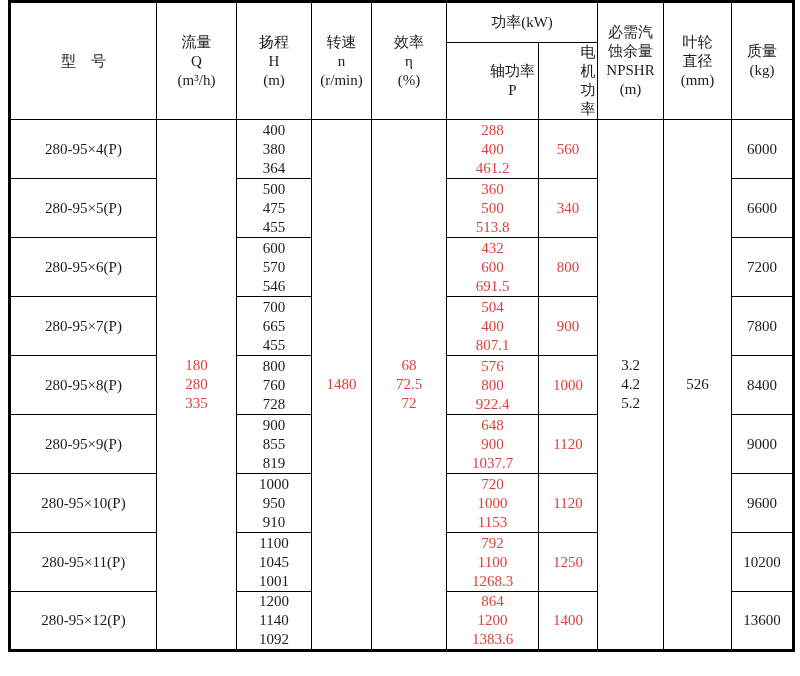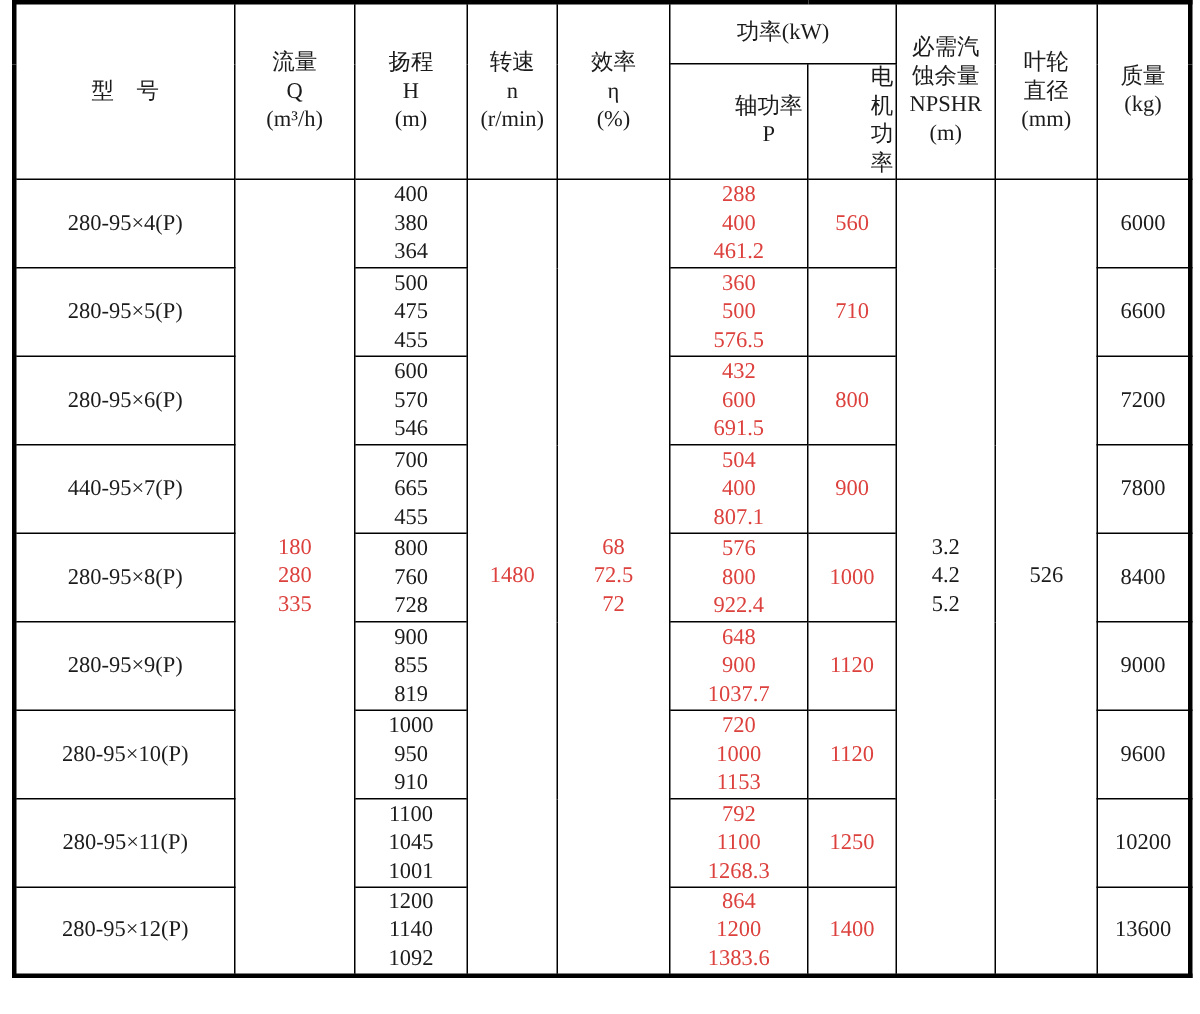--- a/index.html
+++ b/index.html
@@ -106,37 +106,37 @@
         <td rowspan="9">526</td>
         <td>6000</td>
       </tr>
       <tr>
         <td>280-95×5(P)</td>
         <td>500
 475
 455</td>
         <td class="red">360
 500
-576.5</td>
-        <td class="red">710</td>
+513.8</td>
+        <td class="red">340</td>
         <td>6600</td>
       </tr>
       <tr>
         <td>280-95×6(P)</td>
         <td>600
 570
 546</td>
         <td class="red">432
 600
 691.5</td>
         <td class="red">800</td>
         <td>7200</td>
       </tr>
       <tr>
-        <td>440-95×7(P)</td>
+        <td>280-95×7(P)</td>
         <td>700
 665
 455</td>
         <td class="red">504
 400
 807.1</td>
         <td class="red">900</td>
         <td>7800</td>
       </tr>
       <tr>

